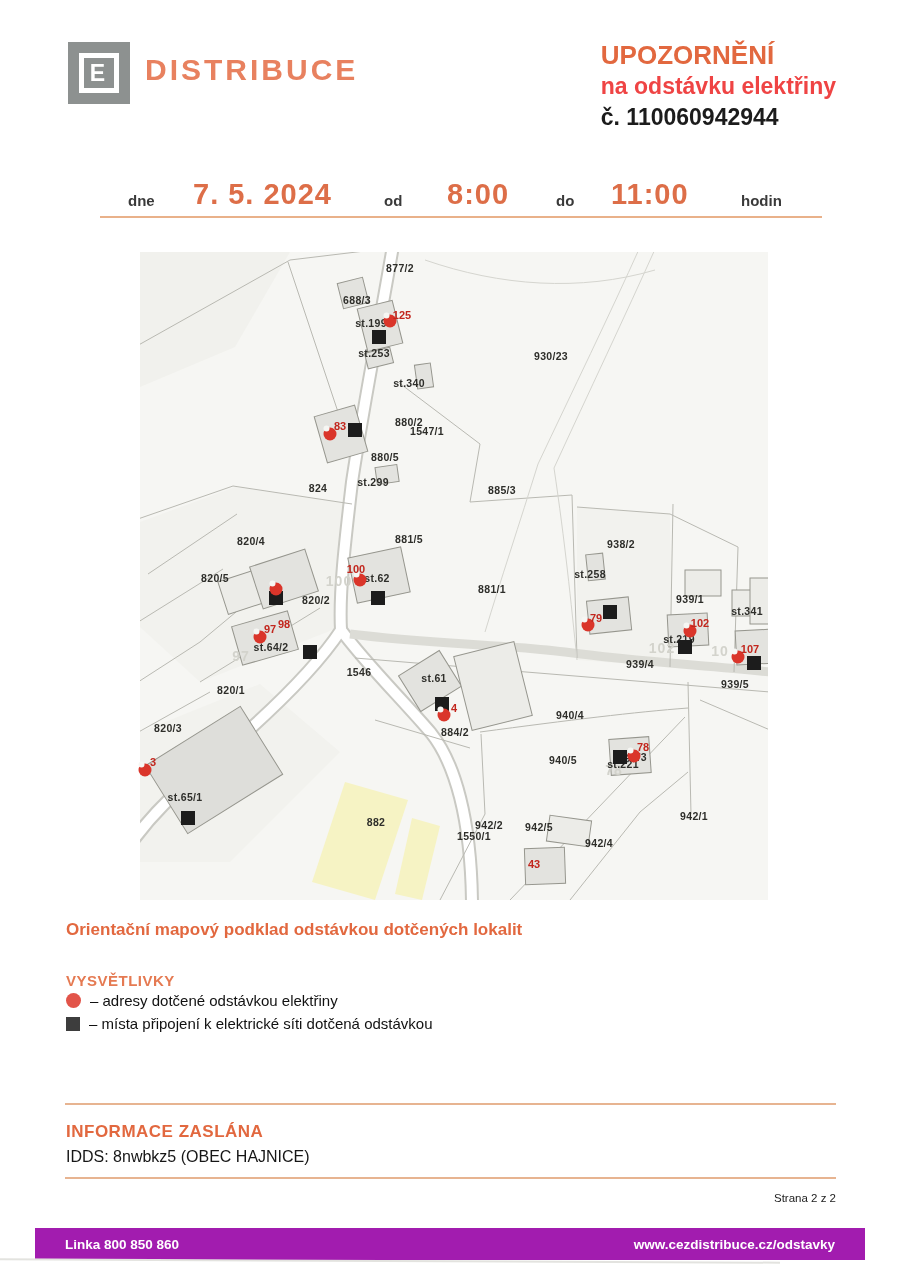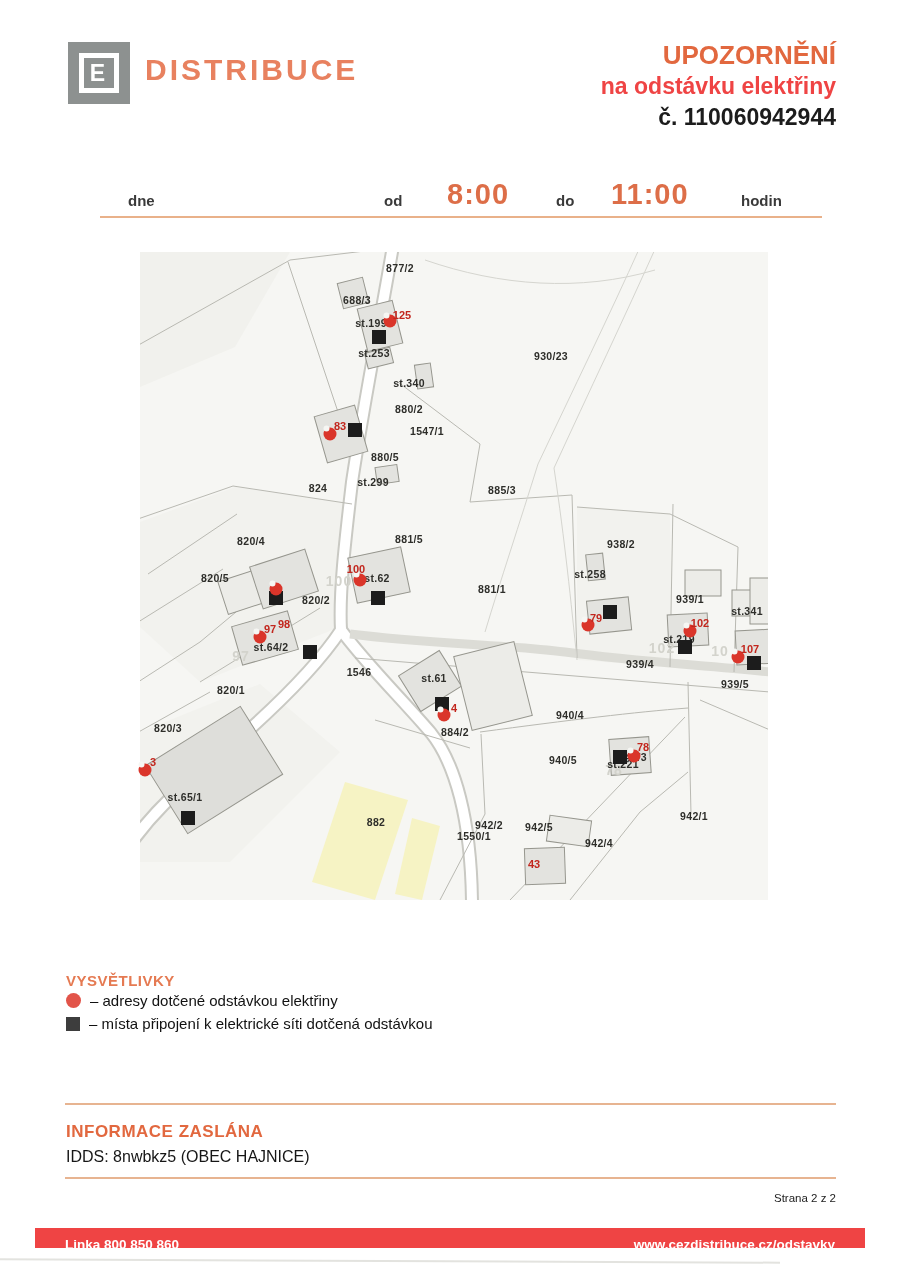--- a/index.html
+++ b/index.html
@@ -5,21 +5,21 @@
   html,body{margin:0;padding:0;background:#fff;}
   .page{position:relative;width:900px;height:1272px;background:#ffffff;overflow:hidden;
         font-family:"Liberation Sans", sans-serif;color:#1d1d1d;}
   .abs{position:absolute;}
 
   
   .logo{left:68px;top:42px;width:62px;height:62px;background:#8d9190;}
   .logo-inner{position:absolute;inset:11px;border:5px solid #fff;display:flex;align-items:center;justify-content:center;}
   .logo-e{color:#fff;font-weight:bold;font-size:23px;line-height:1;margin-left:-3px;}
   .brand{left:145px;top:53px;font-size:30px;font-weight:bold;color:#e8815f;letter-spacing:3px;}
-  .hdr-right{right:64px;top:40px;text-align:right;line-height:31px;}
+  .hdr-right{right:64px;top:40px;line-height:31px;}
   .hdr-l1{font-size:26px;font-weight:bold;color:#e2683f;}
   .hdr-l2{font-size:23px;font-weight:bold;color:#ef4444;}
   .hdr-l3{font-size:23px;font-weight:bold;color:#1c1c1c;}
 
   
   .lbl{font-size:15px;font-weight:bold;color:#3a3a3a;}
   .big-orange{font-size:29px;font-weight:bold;color:#dd6e48;letter-spacing:1px;}
   .sched-line{left:100px;top:216px;width:722px;height:2px;background:#e9b18a;}
 
   
@@ -45,21 +45,21 @@
   .leg-sq{width:14px;height:14px;background:#3d3d3d;flex:0 0 auto;}
 
   .rule{left:65px;width:771px;height:2px;background:#e7b491;}
   .info-title{left:66px;top:1122px;font-size:17px;font-weight:bold;color:#e2683f;letter-spacing:.5px;}
   .info-value{left:66px;top:1148px;font-size:16px;color:#161616;}
 
   .note{left:66px;top:1196px;font-size:11.5px;color:#222;}
   .pageno{right:64px;top:1192px;font-size:11.5px;color:#222;}
 
   
-  .footer-bar{left:35px;top:1228px;width:830px;height:20px;background:#ef4444;overflow:hidden;}
+  .footer-bar{left:35px;top:1228px;width:830px;height:32px;background:#a21caf;overflow:hidden;}
   .footer-bar span{position:absolute;top:9px;font-size:13.5px;font-weight:bold;color:#fff;white-space:nowrap;}
   .fb-left{left:30px;}
   .fb-right{right:30px;}
   .scan-line{left:0px;top:1260px;width:780px;height:2px;background:#e3e3df;transform:rotate(.25deg);}
 </style>
 </head>
 <body>
 
 <div class="page">
 
@@ -69,20 +69,21 @@
     </div>
   </div>
   <div class="abs brand">DISTRIBUCE</div>
   <div class="abs hdr-right">
     <div class="hdr-l1">UPOZORNĚNÍ</div>
     <div class="hdr-l2">na odstávku elektřiny</div>
     <div class="hdr-l3">č. 110060942944</div>
   </div>
 
   <span class="abs lbl" style="left:128px;top:192px">dne</span>
+  <span class="abs big-orange" style="left:193px;top:178px">7. 5. 2024</span>
   <span class="abs lbl" style="left:384px;top:192px">od</span>
   <span class="abs big-orange" style="left:447px;top:178px">8:00</span>
   <span class="abs lbl" style="left:556px;top:192px">do</span>
   <span class="abs big-orange" style="left:611px;top:178px">11:00</span>
   <span class="abs lbl" style="left:741px;top:192px">hodin</span>
   <div class="abs sched-line"></div>
 
   <div class="abs map" id="map">
     <svg width="628" height="648" viewBox="0 0 628 648">
       <rect x="0" y="0" width="628" height="648" fill="#f6f6f3"></rect>
@@ -173,21 +174,21 @@
         <span class="glabel" style="left: 522px; top: 396px;">102</span>
         <span class="glabel" style="left: 580px; top: 399px;">10</span>
         <span class="glabel" style="left: 474px; top: 518px;">78</span>
         <span class="glabel" style="left: 101px; top: 404px;">97</span>
         <span class="plabel" style="left: 260px; top: 16px;">877/2</span>
         <span class="plabel" style="left: 217px; top: 48px;">688/3</span>
         <span class="plabel" style="left: 231px; top: 71px;">st.199</span>
         <span class="plabel" style="left: 234px; top: 101px;">st.253</span>
         <span class="plabel" style="left: 411px; top: 104px;">930/23</span>
         <span class="plabel" style="left: 269px; top: 131px;">st.340</span>
-        <span class="plabel" style="left: 269px; top: 157px;">880/2</span>
+        <span class="plabel" style="left: 269px; top: 170px;">880/2</span>
         <span class="plabel" style="left: 287px; top: 179px;">1547/1</span>
         <span class="plabel" style="left: 245px; top: 205px;">880/5</span>
         <span class="plabel" style="left: 233px; top: 230px;">st.299</span>
         <span class="plabel" style="left: 178px; top: 236px;">824</span>
         <span class="plabel" style="left: 362px; top: 238px;">885/3</span>
         <span class="plabel" style="left: 111px; top: 289px;">820/4</span>
         <span class="plabel" style="left: 269px; top: 287px;">881/5</span>
         <span class="plabel" style="left: 75px; top: 326px;">820/5</span>
         <span class="plabel" style="left: 237px; top: 326px;">st.62</span>
         <span class="plabel" style="left: 481px; top: 292px;">938/2</span>
@@ -246,20 +247,21 @@
         <span class="rlabel" style="left: 456px; top: 366px;">79</span>
         <span class="rlabel" style="left: 560px; top: 371px;">102</span>
         <span class="rlabel" style="left: 610px; top: 397px;">107</span>
         <span class="rlabel" style="left: 314px; top: 456px;">4</span>
         <span class="rlabel" style="left: 503px; top: 495px;">78</span>
         <span class="rlabel" style="left: 13px; top: 510px;">3</span>
         <span class="rlabel" style="left: 394px; top: 612px;">43</span>
       </div>
   </div>
 
+  <div class="abs caption">Orientační mapový podklad odstávkou dotčených lokalit</div>
   <div class="abs legend-title">VYSVĚTLIVKY</div>
   <div class="abs legend-row" style="top:1015px">
     <span class="leg-sq"></span>
     <span>– místa připojení k elektrické síti dotčená odstávkou</span>
   </div>
   <div class="abs legend-row" style="top:992px">
     <span class="leg-dot"></span>
     <span>– adresy dotčené odstávkou elektřiny</span>
   </div>
 

